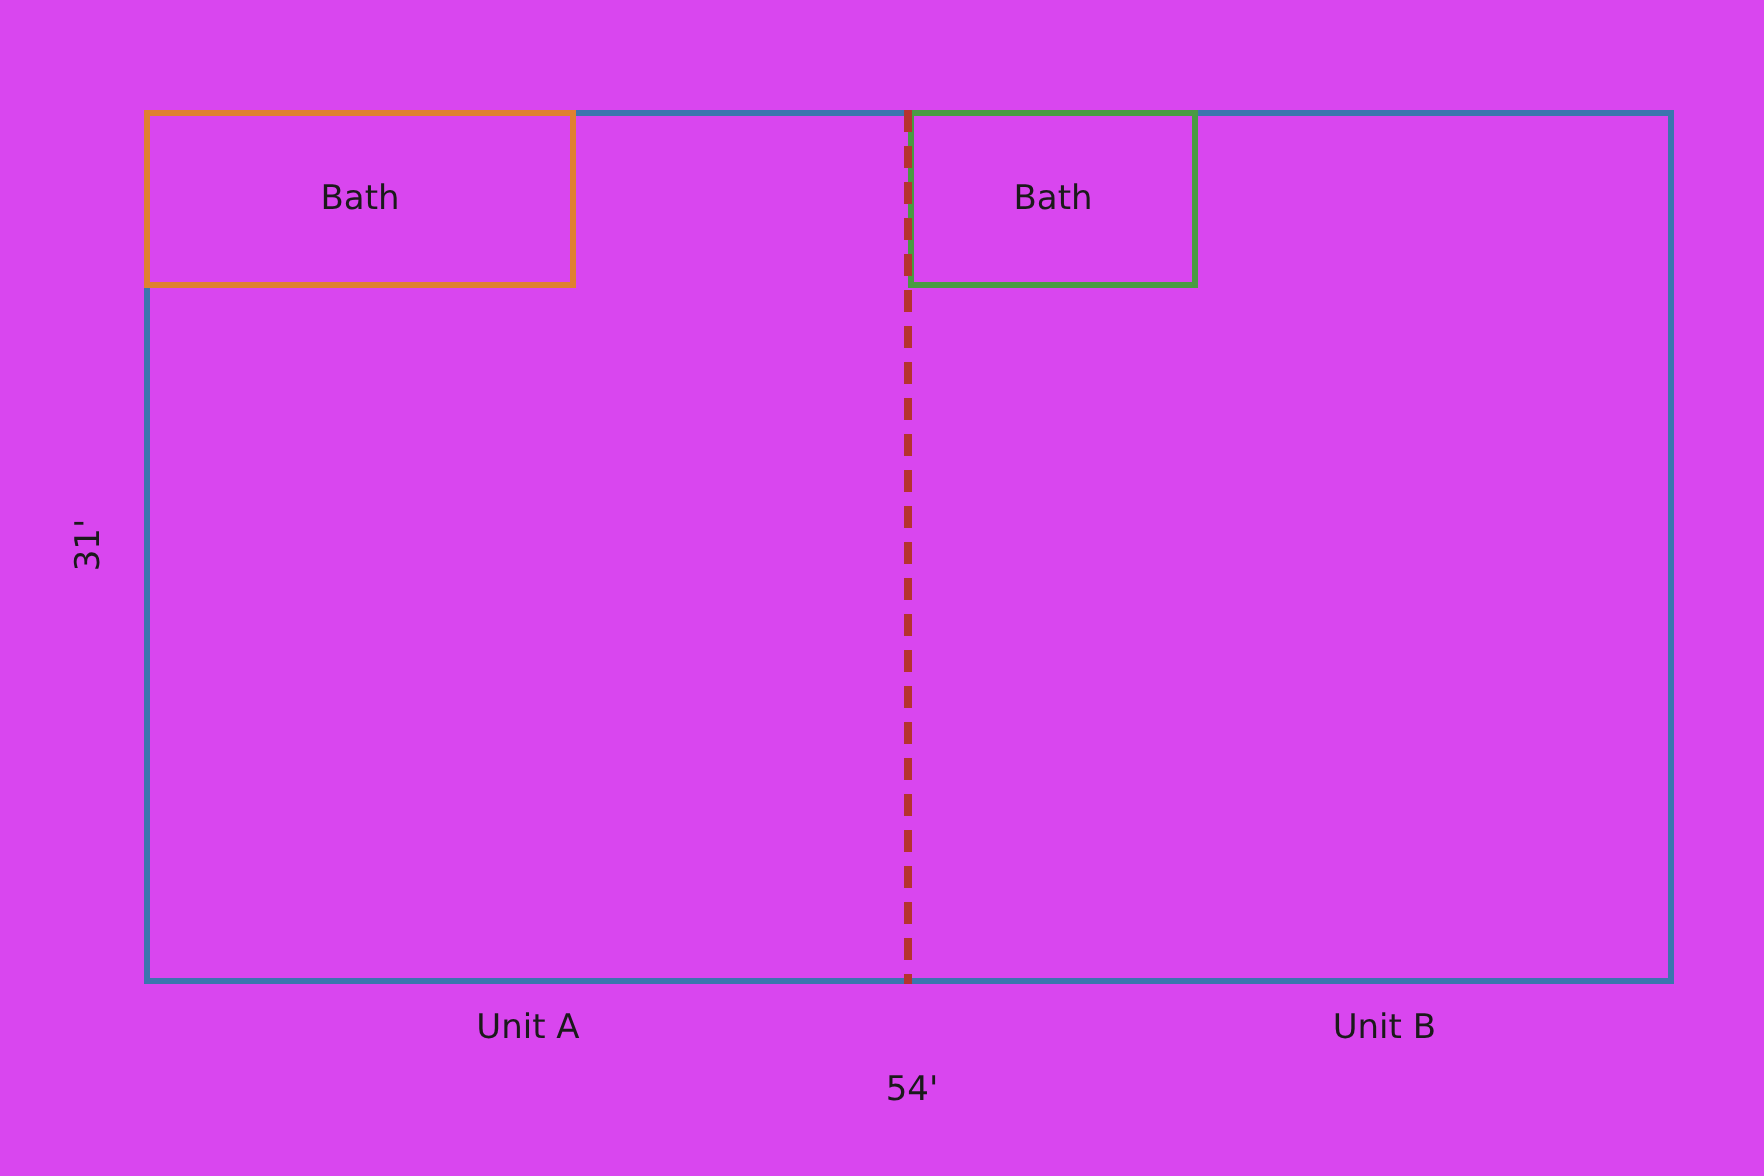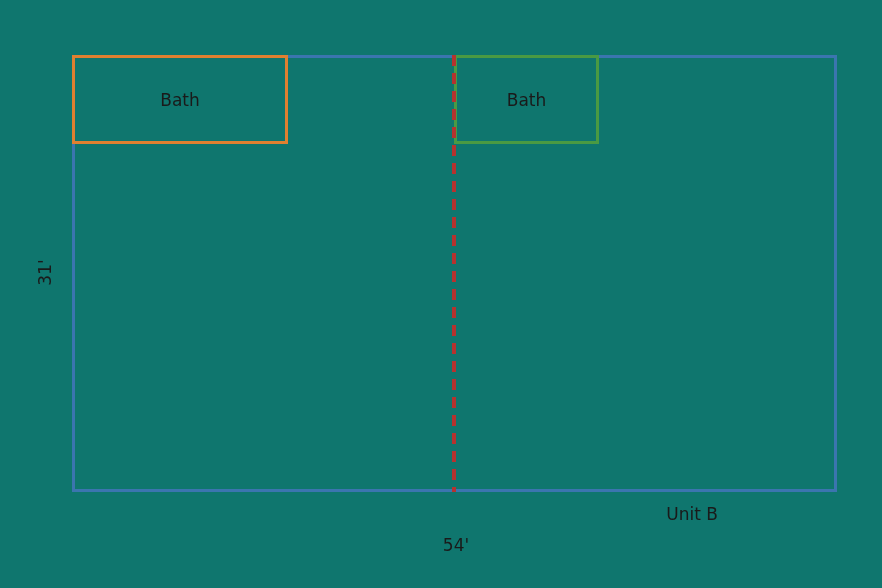--- a/index.html
+++ b/index.html
@@ -7,21 +7,21 @@
     padding: 0;
     background: #ffffff;
   }
   body {
     font-family: "DejaVu Sans", sans-serif;
   }
   #floorplan-canvas {
     position: relative;
     width: 882px;
     height: 588px;
-    background: #0f766e;
+    background: #d946ef;
     overflow: hidden;
   }
 
   
   .wall {
     position: absolute;
     background: #3b75af;
   }
   .wall-top    { left: 73px;  top: 55px;  width: 764px; height: 3px; }
   .wall-bottom { left: 73px;  top: 489px; width: 764px; height: 3px; }
@@ -131,16 +131,17 @@
   <div class="room room-bath-b">
     <span class="room-label">Bath</span>
   </div>
 
   <div class="divider"></div>
 
   <span class="dim-label label-height">31'</span>
 
   <span class="dim-label label-width">54'</span>
 
+  <span class="unit-label label-unit-a">Unit A</span>
 
   <span class="unit-label label-unit-b">Unit B</span>
 
 </div>
 
 </body></html>

